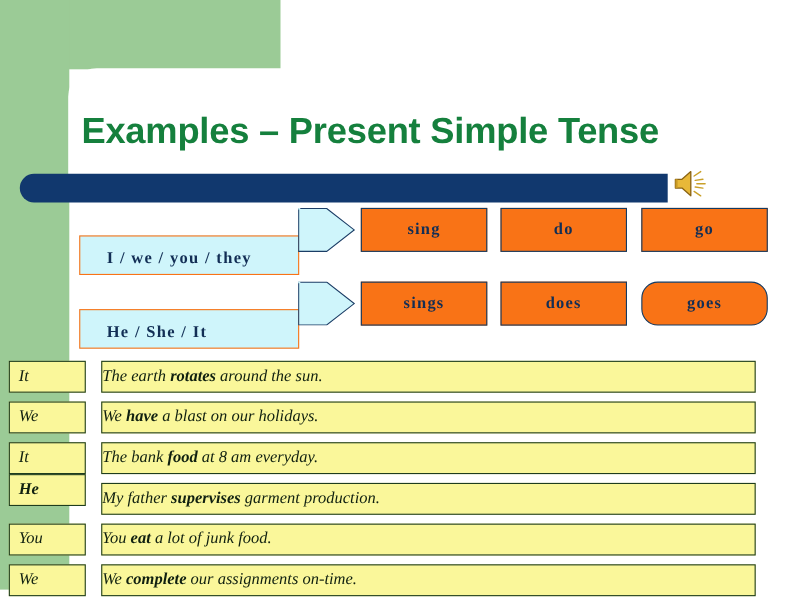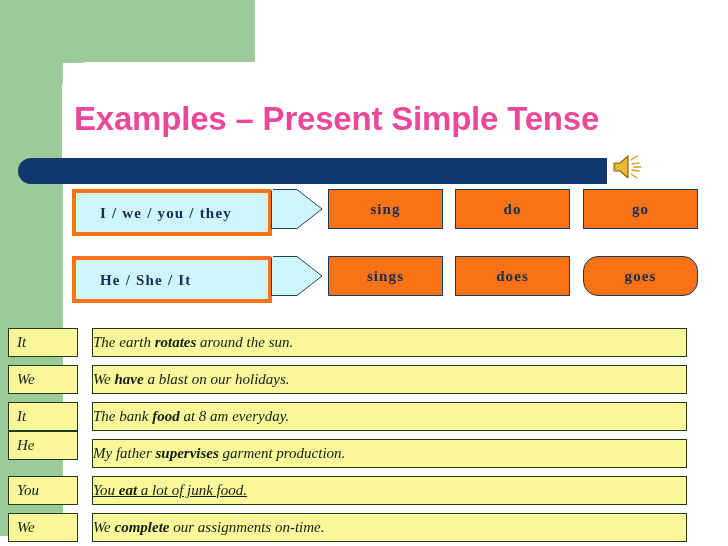--- a/index.html
+++ b/index.html
@@ -56,41 +56,42 @@
   }
 
   
   .slide-title {
     position: absolute;
     left: 74px;
     top: 100px;
     width: 620px;
     font-size: 33px;
     font-weight: bold;
-    color: #ec4899;
+    color: #15803d;
     letter-spacing: -0.2px;
     white-space: nowrap;
   }
 
   
   .speaker-icon {
     position: absolute;
     left: 610px;
     top: 152px;
     width: 34px;
     height: 30px;
   }
 
   
   .arrow-shape {
     position: absolute;
-    height: 47px;
+    height: 36px;
     background: #CFF5FB;
-    border: 4px solid #f97316;
+    border: 1px solid #f97316;
     box-sizing: border-box;
+    margin-top: 25px;
   }
   .arrow-shape .arrow-label {
     position: absolute;
     left: 24px;
     top: 0;
     height: 40px;
     line-height: 40px;
     font-family: "Liberation Serif", serif;
     font-weight: bold;
     font-size: 15px;
@@ -203,21 +204,21 @@
   <div class="verb-box" style="left:455px; top:256px; width:115px;">does</div>
   <div class="verb-box" style="left:583px; top:256px; width:115px;border-radius:15px;">goes</div>
 
   <div id="examples-table">
       <div class="cell subject" style="top: 318px;">It</div>
       <div class="cell sentence" style="top: 318px;">The earth <b>rotates</b> around the sun.</div>
       <div class="cell subject" style="top: 355px;">We</div>
       <div class="cell sentence" style="top: 355px;">We <b>have</b> a blast on our holidays.</div>
       <div class="cell subject" style="top: 392px;">It</div>
       <div class="cell sentence" style="top: 392px;">The bank <b>food</b> at 8 am everyday.</div>
-      <div class="cell subject" style="top: 421px;">He</div>
+      <div class="cell subject" style="top: 421px; font-weight: bold;">He</div>
       <div class="cell sentence" style="top: 429px;">My father <b>supervises</b> garment production.</div>
       <div class="cell subject" style="top: 466px;">You</div>
-      <div class="cell sentence" style="top: 466px; text-decoration: underline;">You <b>eat</b> a lot of junk food.</div>
+      <div class="cell sentence" style="top: 466px;">You <b>eat</b> a lot of junk food.</div>
       <div class="cell subject" style="top: 503px;">We</div>
       <div class="cell sentence" style="top: 503px;">We <b>complete</b> our assignments on-time.</div>
     </div>
 
 </div>
 
 </body></html>

